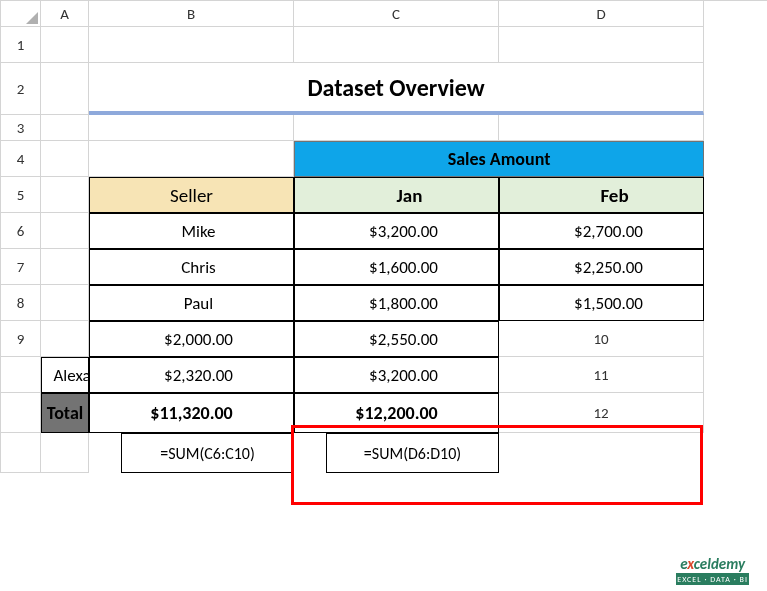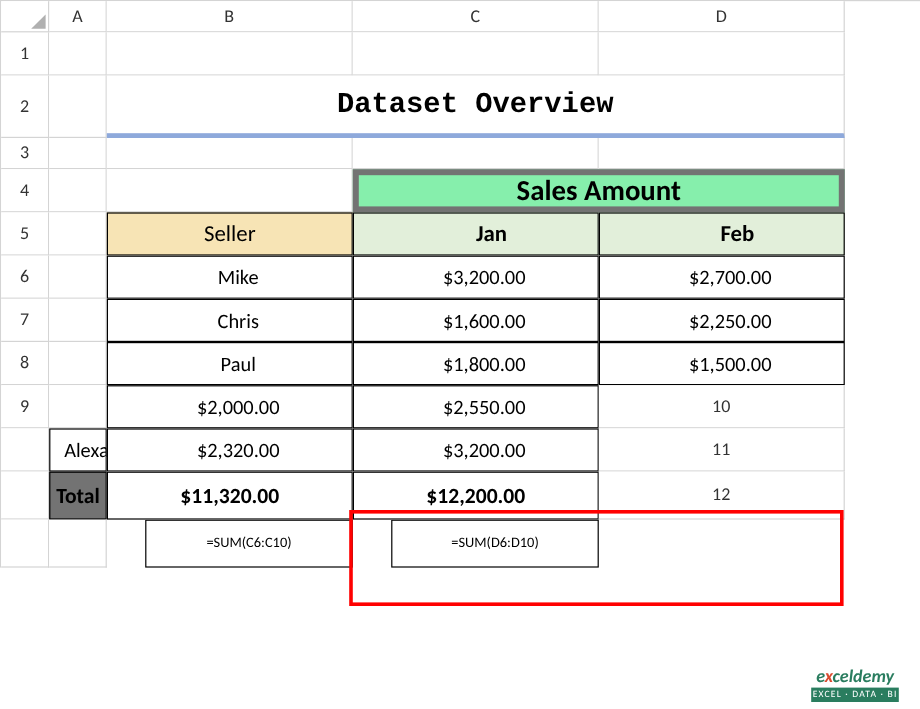--- a/index.html
+++ b/index.html
@@ -53,29 +53,28 @@
       padding: 0 6px;
       background: #fff;
     }
     .title-cell {
       grid-column: 3 / 6;
       grid-row: 3;
       font-size: 24px;
       font-weight: bold;
       border-bottom: 4px solid #8ea9db;
       justify-content: center;
-      font-family: Liberation Mono, monospace;
     }
     .sales-header {
       grid-column: 4 / 6;
       grid-row: 5;
-      background: #86efac;
-      font-size: 24px;
-      font-weight: bold;
-      border: 5px solid #737373;
+      background: #0ea5e9;
+      font-size: 18px;
+      font-weight: bold;
+      border: 1px solid #737373;
     }
     .seller-header {
       grid-column: 3; grid-row: 6;
       background: #f7e4b5;
       font-size: 19px; font-weight: normal;
       border: 1px solid #000;
       text-align: center;
     }
     .month-header {
       background: #e2efda;
@@ -94,21 +93,21 @@
       border: 1px solid #000;
       font-size: 18px;
     }
     .total-val {
       font-weight: bold;
       border: 1px solid #000;
       font-size: 18px;
     }
     .formula-cell {
       border: 1px solid #000;
-      font-size: 12px;
+      font-size: 16px;
       margin-left: 32px;
     }
     .redbox {
       position: absolute;
       border: 3px solid #ff0000;
       pointer-events: none;
     }
     .watermark {
       position: absolute;
       right: 18px;

